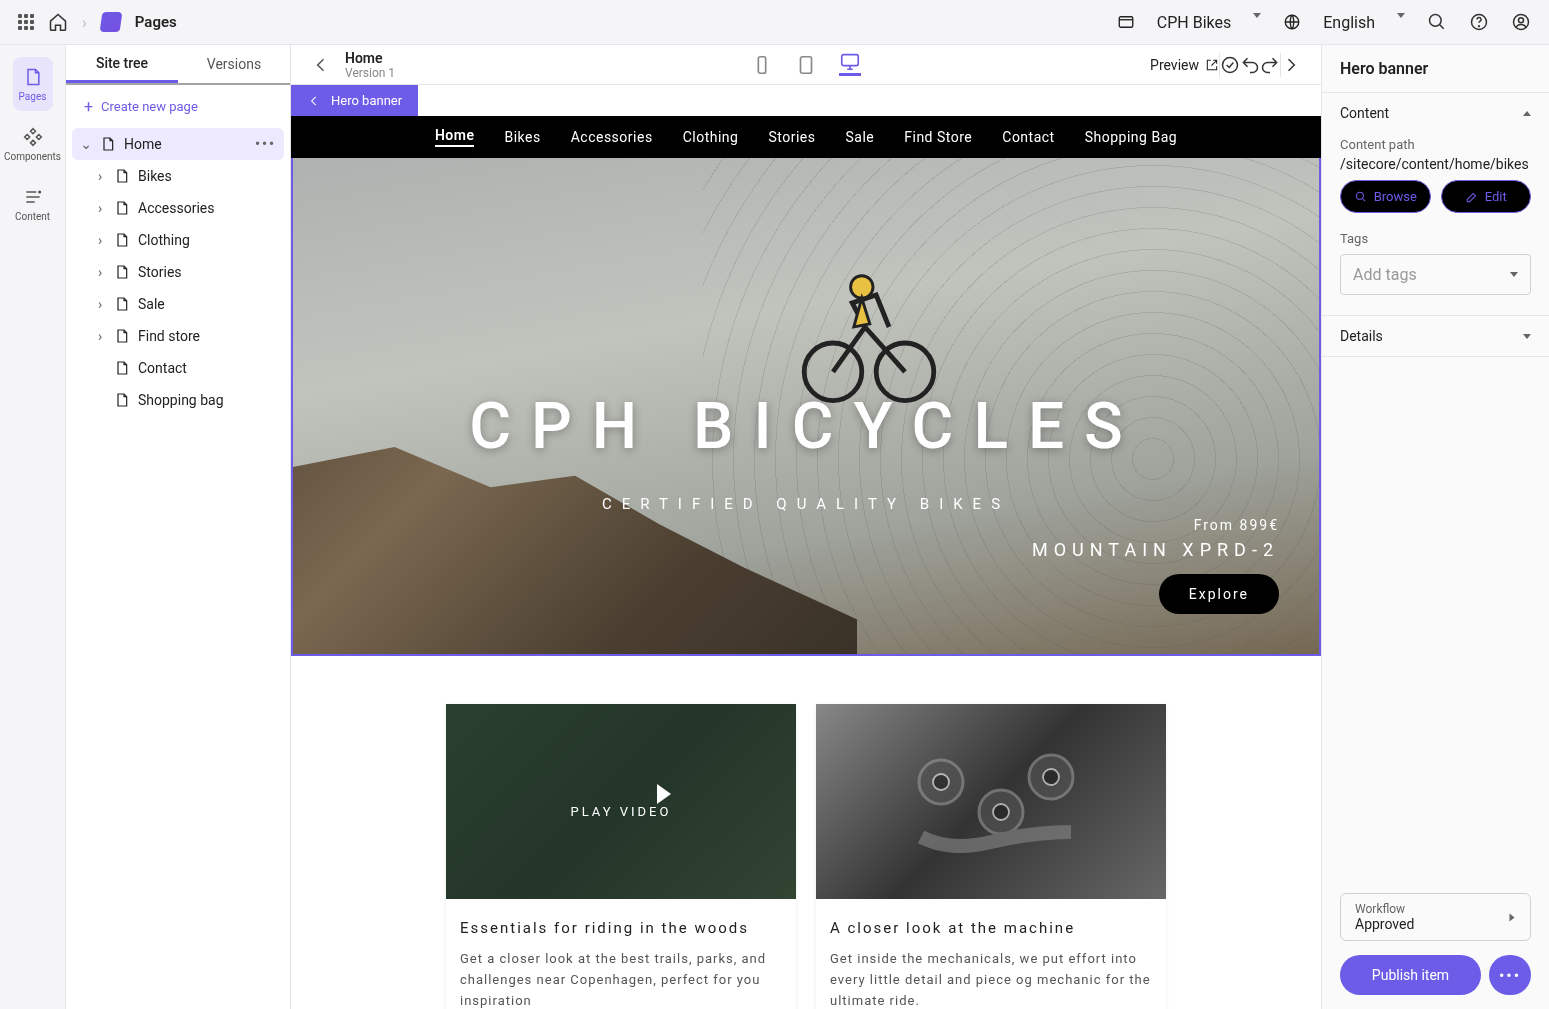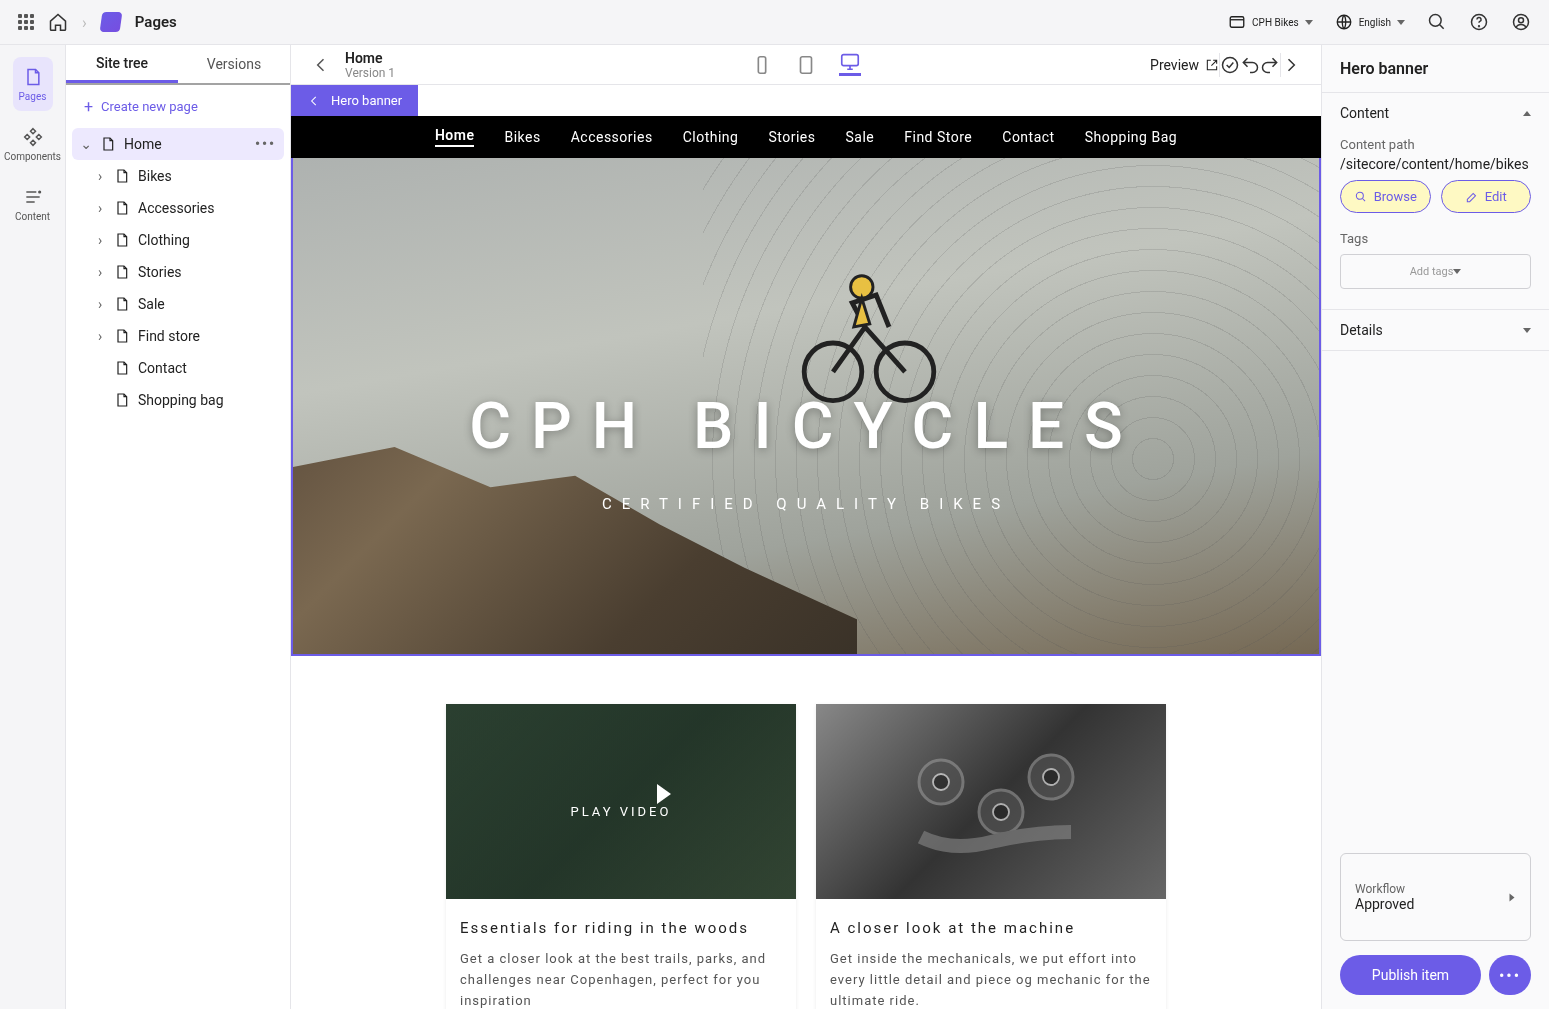--- a/index.html
+++ b/index.html
@@ -4,21 +4,21 @@
 <style>
 *{box-sizing:border-box;margin:0;padding:0;font-family:-apple-system,BlinkMacSystemFont,"Segoe UI",Roboto,sans-serif}
 body{background:#f5f5f7;width:1549px;height:1009px;overflow:hidden;color:#222}
 .topbar{height:45px;background:#f5f5f7;display:flex;align-items:center;padding:0 18px;border-bottom:1px solid #e5e5e9}
 .topbar-left{display:flex;align-items:center;gap:14px}
 .grid-icon{display:grid;grid-template-columns:repeat(3,4px);grid-template-rows:repeat(3,4px);gap:2px}
 .grid-icon span{background:#555;border-radius:1px}
 .logo-s{width:20px;height:20px;background:linear-gradient(135deg,#6c5ce7,#764ee0);border-radius:4px;transform:skewX(-8deg)}
 .topbar-title{font-size:15px;font-weight:600}
 .topbar-right{margin-left:auto;display:flex;align-items:center;gap:22px}
-.dd{display:flex;align-items:center;gap:6px;font-size:10px;cursor:pointer}
+.dd{display:flex;align-items:flex-start;gap:22px;font-size:16px;cursor:pointer}
 .chev-d{width:0;height:0;border-left:4px solid transparent;border-right:4px solid transparent;border-top:5px solid #666}
 .icn{width:20px;height:20px;display:flex;align-items:center;justify-content:center;color:#333}
 svg{stroke:currentColor;fill:none;stroke-width:1.8}
 
 .main{display:flex;height:964px}
 .rail{width:66px;background:#f5f5f7;border-right:1px solid #e5e5e9;display:flex;flex-direction:column;align-items:center;padding-top:12px;gap:6px}
 .rail-item{width:40px;height:54px;display:flex;flex-direction:column;align-items:center;justify-content:center;gap:4px;border-radius:8px;font-size:10px;color:#555;cursor:pointer}
 .rail-item.active{background:#e8e4fc;color:#6c5ce7}
 .rail-item svg{stroke:currentColor}
 
@@ -81,24 +81,24 @@
 .card-desc{font-size:13px;letter-spacing:1px;color:#555;line-height:1.6}
 
 .rpanel{width:228px;background:#fafafb;border-left:1px solid #e5e5e9;display:flex;flex-direction:column}
 .rp-title{font-size:16px;font-weight:600;padding:14px 18px;border-bottom:1px solid #e5e5e9}
 .rp-sec{border-bottom:1px solid #e5e5e9}
 .rp-sec-hdr{display:flex;align-items:center;justify-content:space-between;padding:12px 18px;font-size:14px;cursor:pointer}
 .rp-sec-body{padding:4px 18px 20px}
 .rp-label{font-size:13px;color:#666;margin-bottom:4px}
 .rp-value{font-size:14px;margin-bottom:8px;word-break:break-all}
 .rp-btns{display:flex;gap:10px}
-.rp-btn{flex:1;border:1px solid #6c5ce7;color:#6c5ce7;background:#fef9c3;border-radius:22px;padding:8px 0;font-size:13px;display:flex;align-items:center;justify-content:center;gap:6px;cursor:pointer}
-.tags-input{border:1px solid #d0d0d4;border-radius:4px;padding:10px 4px;font-size:11px;color:#999;display:flex;align-items:center;justify-content:center;cursor:text;margin-top:8px}
+.rp-btn{flex:1;border:1px solid #6c5ce7;color:#6c5ce7;background:#000000;border-radius:22px;padding:8px 0;font-size:13px;display:flex;align-items:center;justify-content:center;gap:6px;cursor:pointer}
+.tags-input{border:1px solid #d0d0d4;border-radius:4px;padding:10px 12px;font-size:16px;color:#999;display:flex;align-items:center;justify-content:space-between;cursor:text;margin-top:8px}
 .rp-bottom{margin-top:auto;padding:14px 18px}
-.workflow-box{border:1px solid #d0d0d4;border-radius:6px;padding:28px 14px;display:flex;align-items:center;justify-content:space-between;margin-bottom:14px;cursor:pointer}
+.workflow-box{border:1px solid #d0d0d4;border-radius:6px;padding:8px 14px;display:flex;align-items:center;justify-content:space-between;margin-bottom:14px;cursor:pointer}
 .wf-lbl{font-size:12px;color:#666}
 .wf-val{font-size:14px}
 .publish-row{display:flex;gap:8px}
 .publish-btn{flex:1;background:#6c5ce7;color:#fff;border:none;border-radius:22px;padding:12px 0;font-size:14px;cursor:pointer}
 .publish-more{width:42px;background:#6c5ce7;border:none;border-radius:22px;color:#fff;cursor:pointer;font-size:16px;letter-spacing:2px}
 .chev-r{transform:rotate(-90deg)}
 .chev-u{transform:rotate(180deg)}
 </style>
 </head>
 <body>
@@ -363,20 +363,25 @@
           <svg viewBox="0 0 100 100">
               <circle cx="30" cy="78" r="18" stroke="#222" stroke-width="3"></circle>
               <circle cx="75" cy="78" r="18" stroke="#222" stroke-width="3"></circle>
               <path d="M30 78L50 50l25 28M50 50l-8-15 15-5 8 20" stroke="#222" stroke-width="3"></path>
               <circle cx="48" cy="25" r="7" fill="#e8c042"></circle>
               <path d="M48 32l-5 18 10-2z" fill="#e8c042"></path>
             </svg>
         </div>
         <div class="hero-title">CPH BICYCLES</div>
         <div class="hero-sub">CERTIFIED QUALITY BIKES</div>
+        <div class="hero-product">
+          <div class="hero-price">From 899€</div>
+          <div class="hero-prod">MOUNTAIN XPRD-2</div>
+          <button class="hero-btn">Explore</button>
+        </div>
       </div>
 
       <div class="cards">
         <div class="card">
           <div class="card-img card1-img">
             <div class="play">
               <div class="play-tri"></div>
               <div class="play-txt">PLAY VIDEO</div>
             </div>
           </div>

